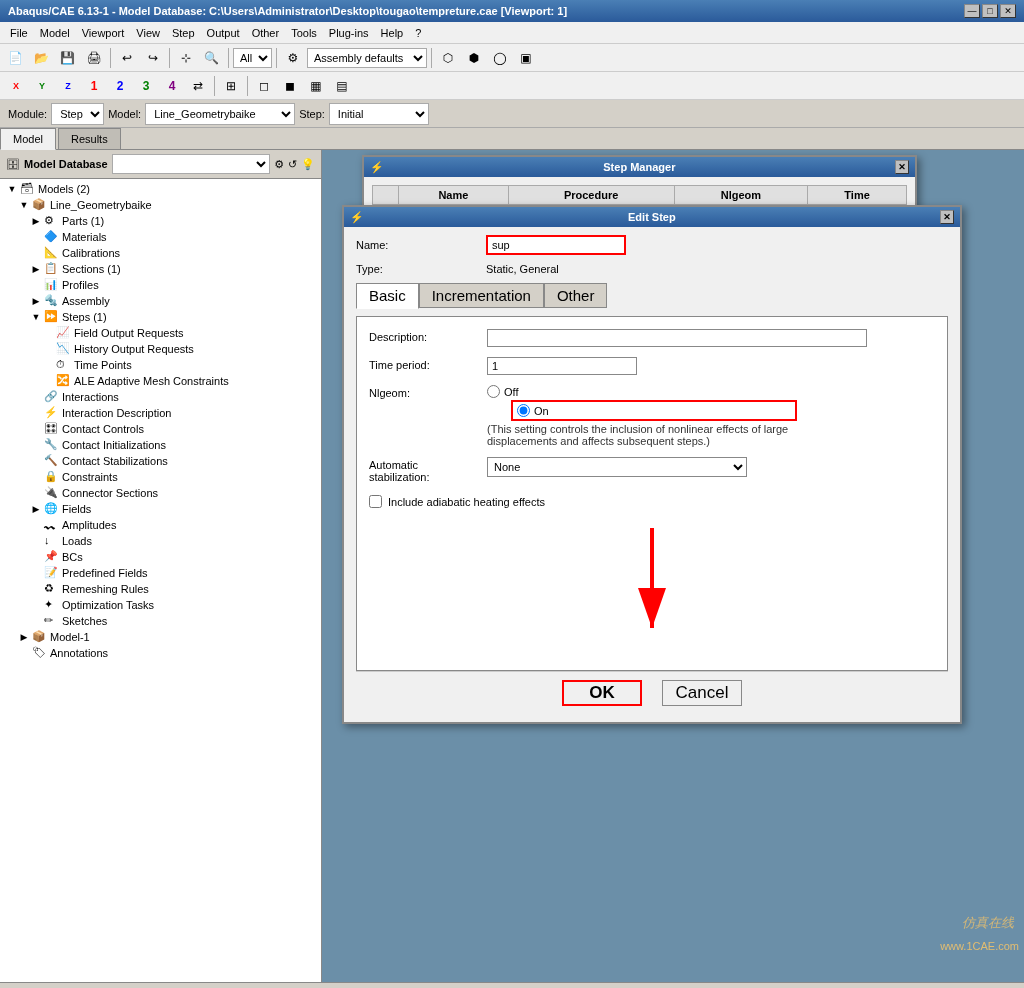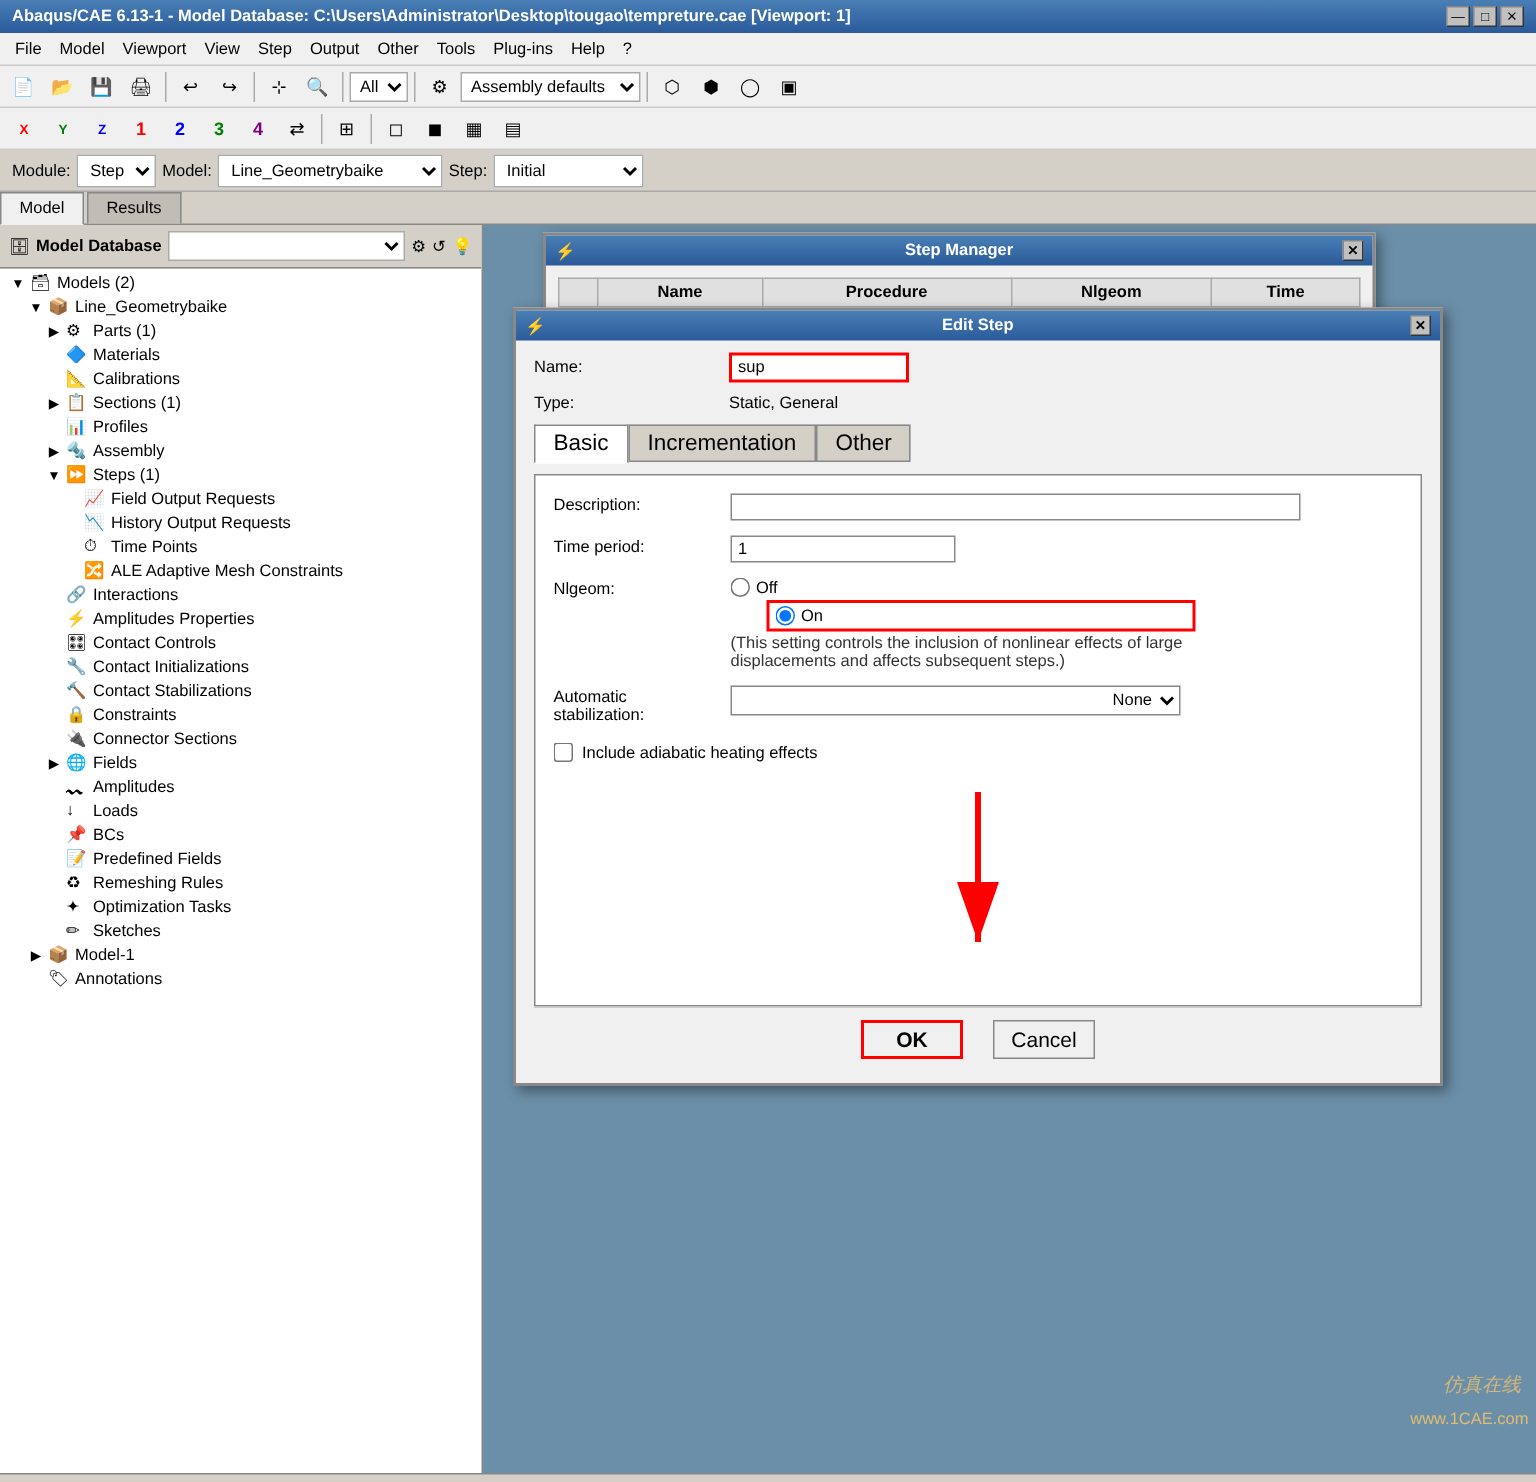--- a/index.html
+++ b/index.html
@@ -77,21 +77,21 @@
     .es-tab-content { border: 1px solid #888; padding: 12px; background: white; min-height: 350px; }
     .es-field-row { display: flex; align-items: flex-start; margin-bottom: 10px; gap: 8px; }
     .es-field-label { font-size: 11px; width: 110px; flex-shrink: 0; padding-top: 2px; }
     .es-field-input { border: 1px solid #888; padding: 2px 4px; font-size: 11px; background: white; width: 200px; }
     .dropdown-auto { border: 1px solid #888; background: white; font-size: 11px; padding: 2px; }
     .checkbox-row { display: flex; align-items: center; gap: 6px; font-size: 11px; margin-top: 8px; }
     .arrow-container { display: flex; justify-content: center; align-items: flex-start; padding-top: 20px; height: 150px; }
 
     
     .dialog-buttons { display: flex; justify-content: center; gap: 20px; padding: 8px; border-top: 1px solid #ccc; }
-    .dialog-btn { width: 68px; height: 26px; background: #f0f0f0; border: 2px solid red; font-size: 14px; cursor: pointer; display: flex; align-items: center; justify-content: center; }
+    .dialog-btn { width: 80px; height: 26px; background: #f0f0f0; border: 2px solid red; font-size: 17px; cursor: pointer; display: flex; align-items: center; justify-content: center; }
     .dialog-btn.ok { border: 2px solid red; font-weight: bold; }
     .dialog-btn.cancel { border: 1px solid #888; }
     .log-header { background: #d4d0c8; height: 22px; display: flex; align-items: center; padding: 0 6px; border-top: 1px solid #888; border-bottom: 1px solid #888; gap: 4px; }
 
     
     ::-webkit-scrollbar { width: 8px; height: 8px; }
     ::-webkit-scrollbar-track { background: #d4d0c8; }
     ::-webkit-scrollbar-thumb { background: #888; }
 
     .watermark { position: absolute; right: 10px; bottom: 50px; font-size: 13px; color: rgba(255,200,100,0.7); font-style: italic; }
@@ -267,21 +267,21 @@
         <span>ALE Adaptive Mesh Constraints</span>
       </div>
       <div class="tree-item indent-2">
         <span class="tree-expand">&nbsp;</span>
         <span class="tree-icon">🔗</span>
         <span>Interactions</span>
       </div>
       <div class="tree-item indent-2">
         <span class="tree-expand">&nbsp;</span>
         <span class="tree-icon">⚡</span>
-        <span>Amplitudes Properties</span>
+        <span>Interaction Description</span>
       </div>
       <div class="tree-item indent-2">
         <span class="tree-expand">&nbsp;</span>
         <span class="tree-icon">🎛</span>
         <span>Contact Controls</span>
       </div>
       <div class="tree-item indent-2">
         <span class="tree-expand">&nbsp;</span>
         <span class="tree-icon">🔧</span>
         <span>Contact Initializations</span>
@@ -389,21 +389,21 @@
     <div class="dialog edit-step" style="top:55px; left:20px; width:620px;">
       <div class="dialog-titlebar">
         <span>⚡</span>
         <span>Edit Step</span>
         <div class="dialog-close">✕</div>
       </div>
       <div style="padding:8px 12px;">
 
         <div class="es-row">
           <span class="es-label">Name:</span>
-          <input class="es-input" type="text" value="sup" style="border: 2px solid red; padding: 2px 4px; width: 120px;">
+          <input class="es-input" type="text" value="sup" style="border: 2px solid red; padding: 2px 4px; width: 140px;">
         </div>
 
         <div class="es-row">
           <span class="es-label">Type:</span>
           <span>Static, General</span>
         </div>
 
         <div class="es-tabs">
           <div class="es-tab active">Basic</div>
           <div class="es-tab">Incrementation</div>
@@ -432,21 +432,21 @@
               <div style="display:flex; align-items:center; gap:4px; border:2px solid red; padding:2px 4px;margin-left:24px;">
                 <input type="radio" name="nlgeom" checked="" style="">
                 <span>On</span>
               </div>
               <div style="font-size:11px; color:#333; max-width:310px;">(This setting controls the inclusion of nonlinear effects of large displacements and affects subsequent steps.)</div>
             </div>
           </div>
 
           <div class="es-field-row" style="margin-top:8px;">
             <span class="es-field-label">Automatic stabilization:</span>
-            <select class="dropdown-auto" style="width:300px;text-align:right;">
+            <select class="dropdown-auto" style="width:260px;">
               <option>None</option>
             </select>
           </div>
 
           <div class="checkbox-row" style="margin-top:12px;">
             <input type="checkbox" style="">
             <span>Include adiabatic heating effects</span>
           </div>
 
           <div class="arrow-container">

